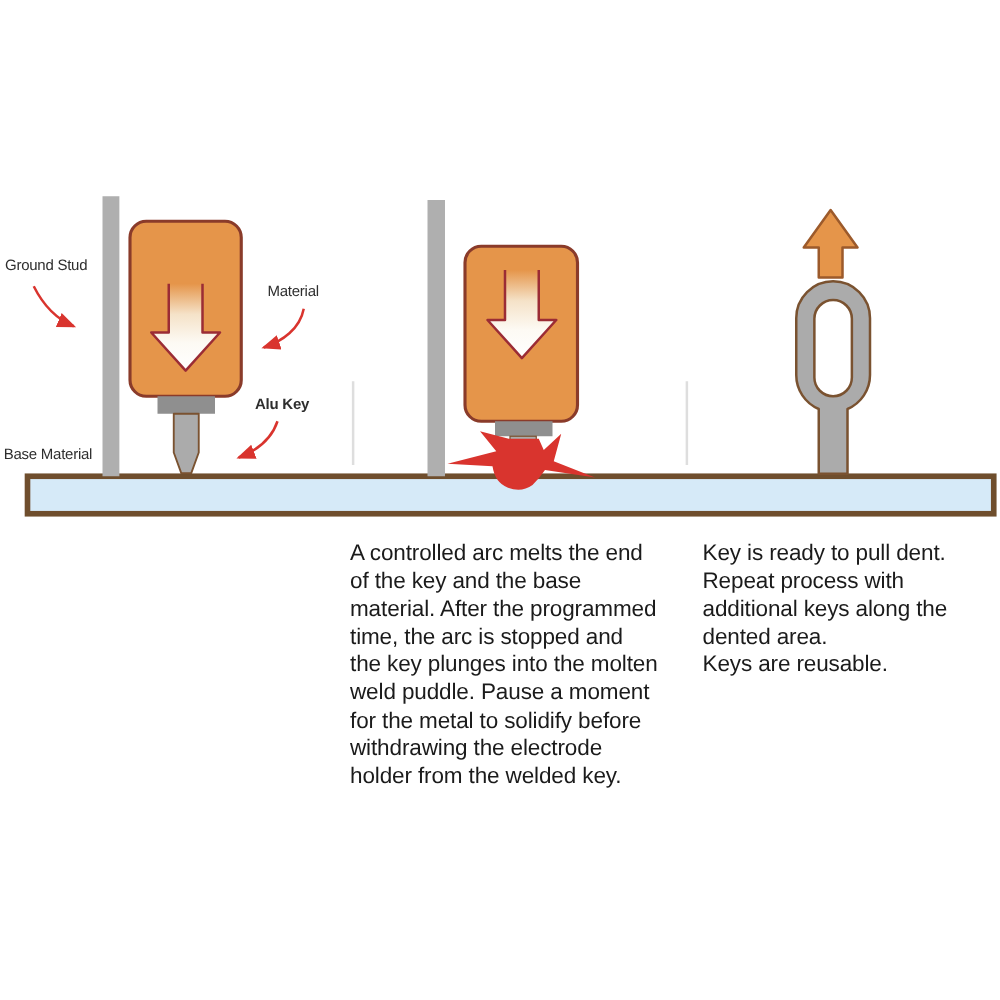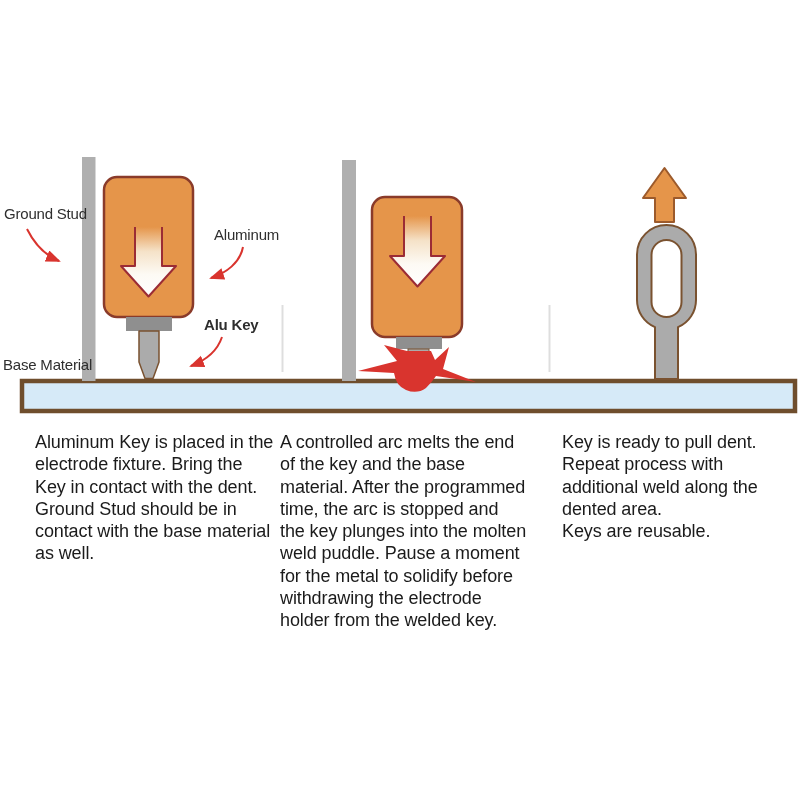--- a/index.html
+++ b/index.html
@@ -21,21 +21,21 @@
   .orange-stroke{stroke:var(--orange-border,#8A3B2A);}
   .key-stroke{stroke:var(--key-border,#7A5230);}
   .uparrow-stroke{stroke:var(--up-arrow-border,#9C5A2B);}
   .red-fill{fill:var(--red,#D9342E);}
   .red-stroke{stroke:var(--red,#D9342E);}
   .divider-stroke{stroke:var(--divider,#DEDEDE);}
   .arrow-outline{stroke:var(--arrow-outline,#9B2C35);}
 
   .label{
     position:absolute;
-    font-size:15px;
+    font-size:12px;
     color:var(--label-text,#2E2E2E);
     white-space:pre;
     letter-spacing:-0.2px;
   }
   .lbl-ground{left:4px;top:205px;}
   .lbl-electrode{left:214px;top:226px;}
   .lbl-alukey{left:204px;top:316px;font-weight:bold;}
   .lbl-base{left:3px;top:356px;text-align:right;}
 
   .step-text{
@@ -98,38 +98,32 @@
     </g>
 
     <g>
       <path d="M664.5,168 L686,198 L674,198 L674,222 L655,222 L655,198 L643,198 Z" class="orange-fill uparrow-stroke" stroke-width="2" stroke-linejoin="round"></path>
       <path d="M637,254.5 A29.5,29.5 0 0 1 696,254.5 L696,300 A29.5,29.5 0 0 1 678,327.2 L678,379 L655,379 L655,327.2 A29.5,29.5 0 0 1 637,300 Z" class="key-fill key-stroke" stroke-width="2" stroke-linejoin="round"></path>
       <rect x="651.5" y="240" width="30" height="77" rx="15" fill="#FFFFFF" class="key-stroke" stroke-width="2"></rect>
     </g>
   </svg>
 
   <div class="label lbl-ground">Ground Stud</div>
-  <div class="label lbl-electrode">Aluminum</div>
+  <div class="label lbl-electrode">Material</div>
   <div class="label lbl-alukey">Alu Key</div>
   <div class="label lbl-base">Base Material</div>
 
-  <div class="step-text step-1">Aluminum Key is placed in the
-electrode fixture. Bring the
-Key in contact with the dent.
-Ground Stud should be in
-contact with the base material
-as well.</div>
   <div class="step-text step-2">A controlled arc melts the end
 of the key and the base
 material. After the programmed
 time, the arc is stopped and
 the key plunges into the molten
 weld puddle. Pause a moment
 for the metal to solidify before
 withdrawing the electrode
 holder from the welded key.</div>
   <div class="step-text step-3">Key is ready to pull dent.
 Repeat process with
-additional weld along the
+additional keys along the
 dented area.
 Keys are reusable.</div>
 
 </div>
 
 </body></html>

